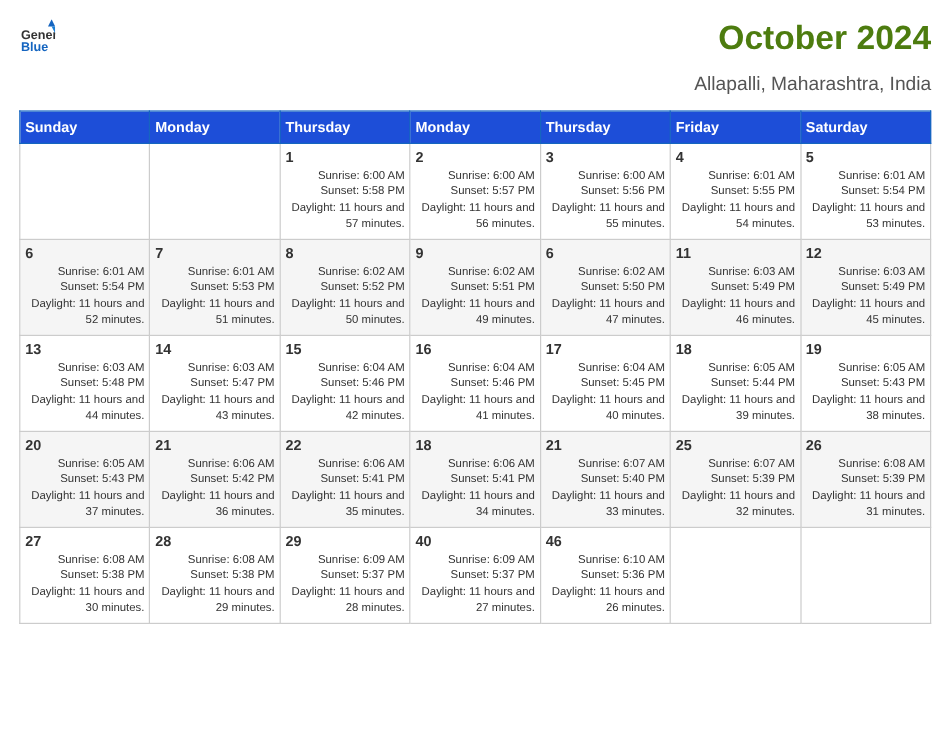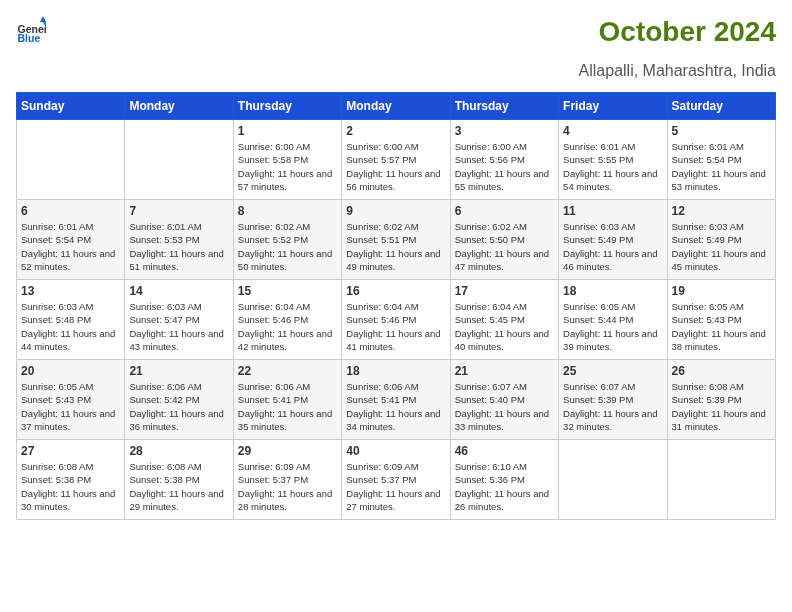--- a/index.html
+++ b/index.html
@@ -67,20 +67,21 @@
     .day-number {
       font-weight: bold;
       font-size: 12px;
       margin-bottom: 2px;
       display: block;
     }
     .day-info {
       font-size: 9.5px;
       line-height: 1.4;
       color: #333;
+      text-align: right;
     }
     .empty-cell {
       background: #fff !important;
     }
   </style>
 </head>
 <body>
 
 <div class="header">
   <div class="logo">

